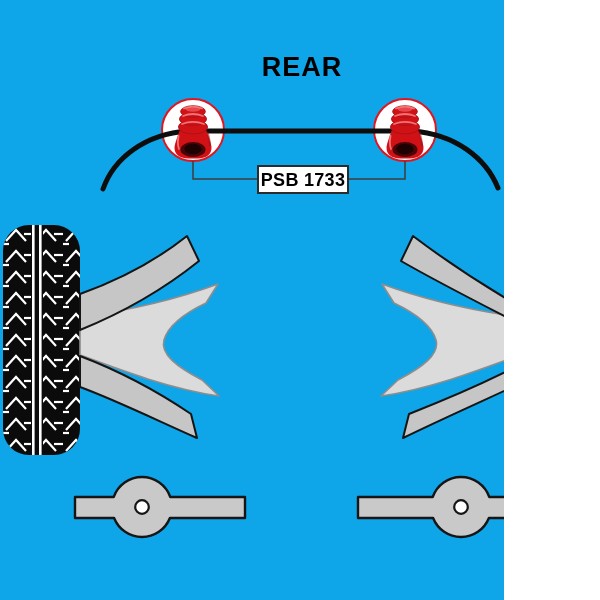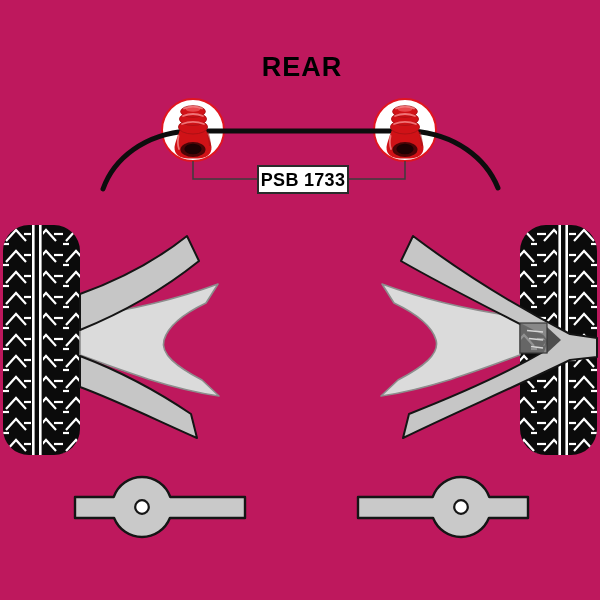--- a/index.html
+++ b/index.html
@@ -1,16 +1,16 @@
 <!DOCTYPE html>
 <html style="--bushing-red: #d01217; --bushing-dark: #a31014; --bushing-highlight: #f37e81; --circle-red: #e11520; --bar-black: #0d0d0d; --arm-gray: #c6c6c6; --fork-gray: #dbdbdb; --fork-outline: #8d8d8d; --component-gray: #c9c9c9; --outline-black: #151515; --label-border: #2b2b2b;"><head>
 <meta charset="utf-8">
 <style>
   html,body{margin:0;padding:0;background:#fff;}
-  .stage{position:relative;width:600px;height:600px;background:#be185d;overflow:hidden;}
+  .stage{position:relative;width:504px;height:600px;background:#0ea5e9;overflow:hidden;}
   svg{display:block;}
   text{font-family:"Liberation Sans", sans-serif;}
   .title-text{font-size:27px;font-weight:700;letter-spacing:1px;fill:#000;}
   .part-text{font-size:18px;font-weight:700;letter-spacing:.3px;fill:#000;}
   .arb{stroke:var(--bar-black,#0d0d0d);stroke-width:5;fill:none;stroke-linecap:round;}
   .hcircle{fill:#fff;stroke:var(--circle-red,#e11520);stroke-width:2;}
   .conn{stroke:#3c3c3c;stroke-width:1.5;fill:none;}
   .lblbox{fill:#fff;stroke:var(--label-border,#2b2b2b);stroke-width:2;}
   .arm{fill:var(--arm-gray,#c6c6c6);stroke:var(--outline-black,#151515);stroke-width:2;stroke-linejoin:round;}
   .fork{fill:var(--fork-gray,#dbdbdb);stroke:var(--fork-outline,#8d8d8d);stroke-width:1.6;stroke-linejoin:round;}

